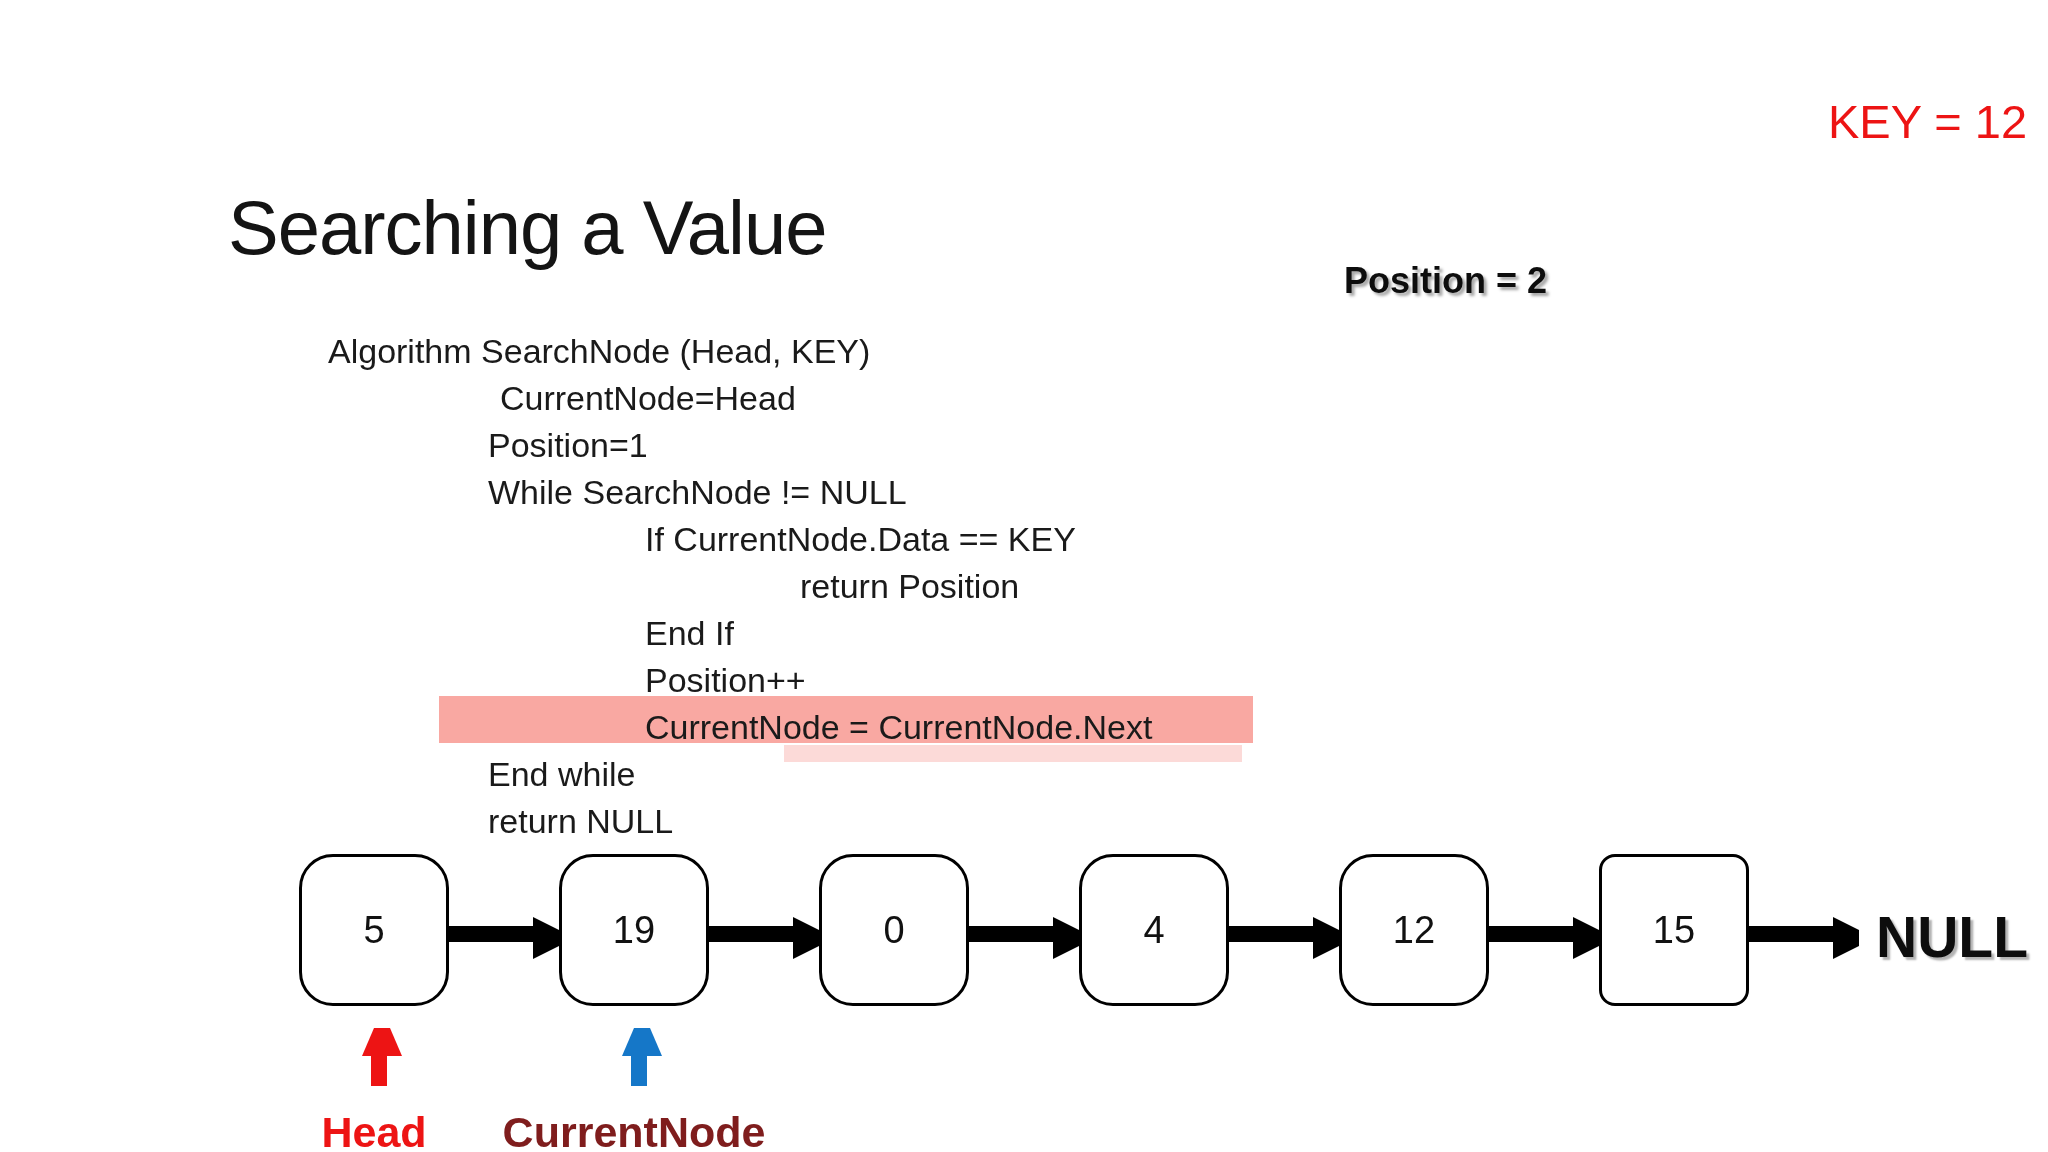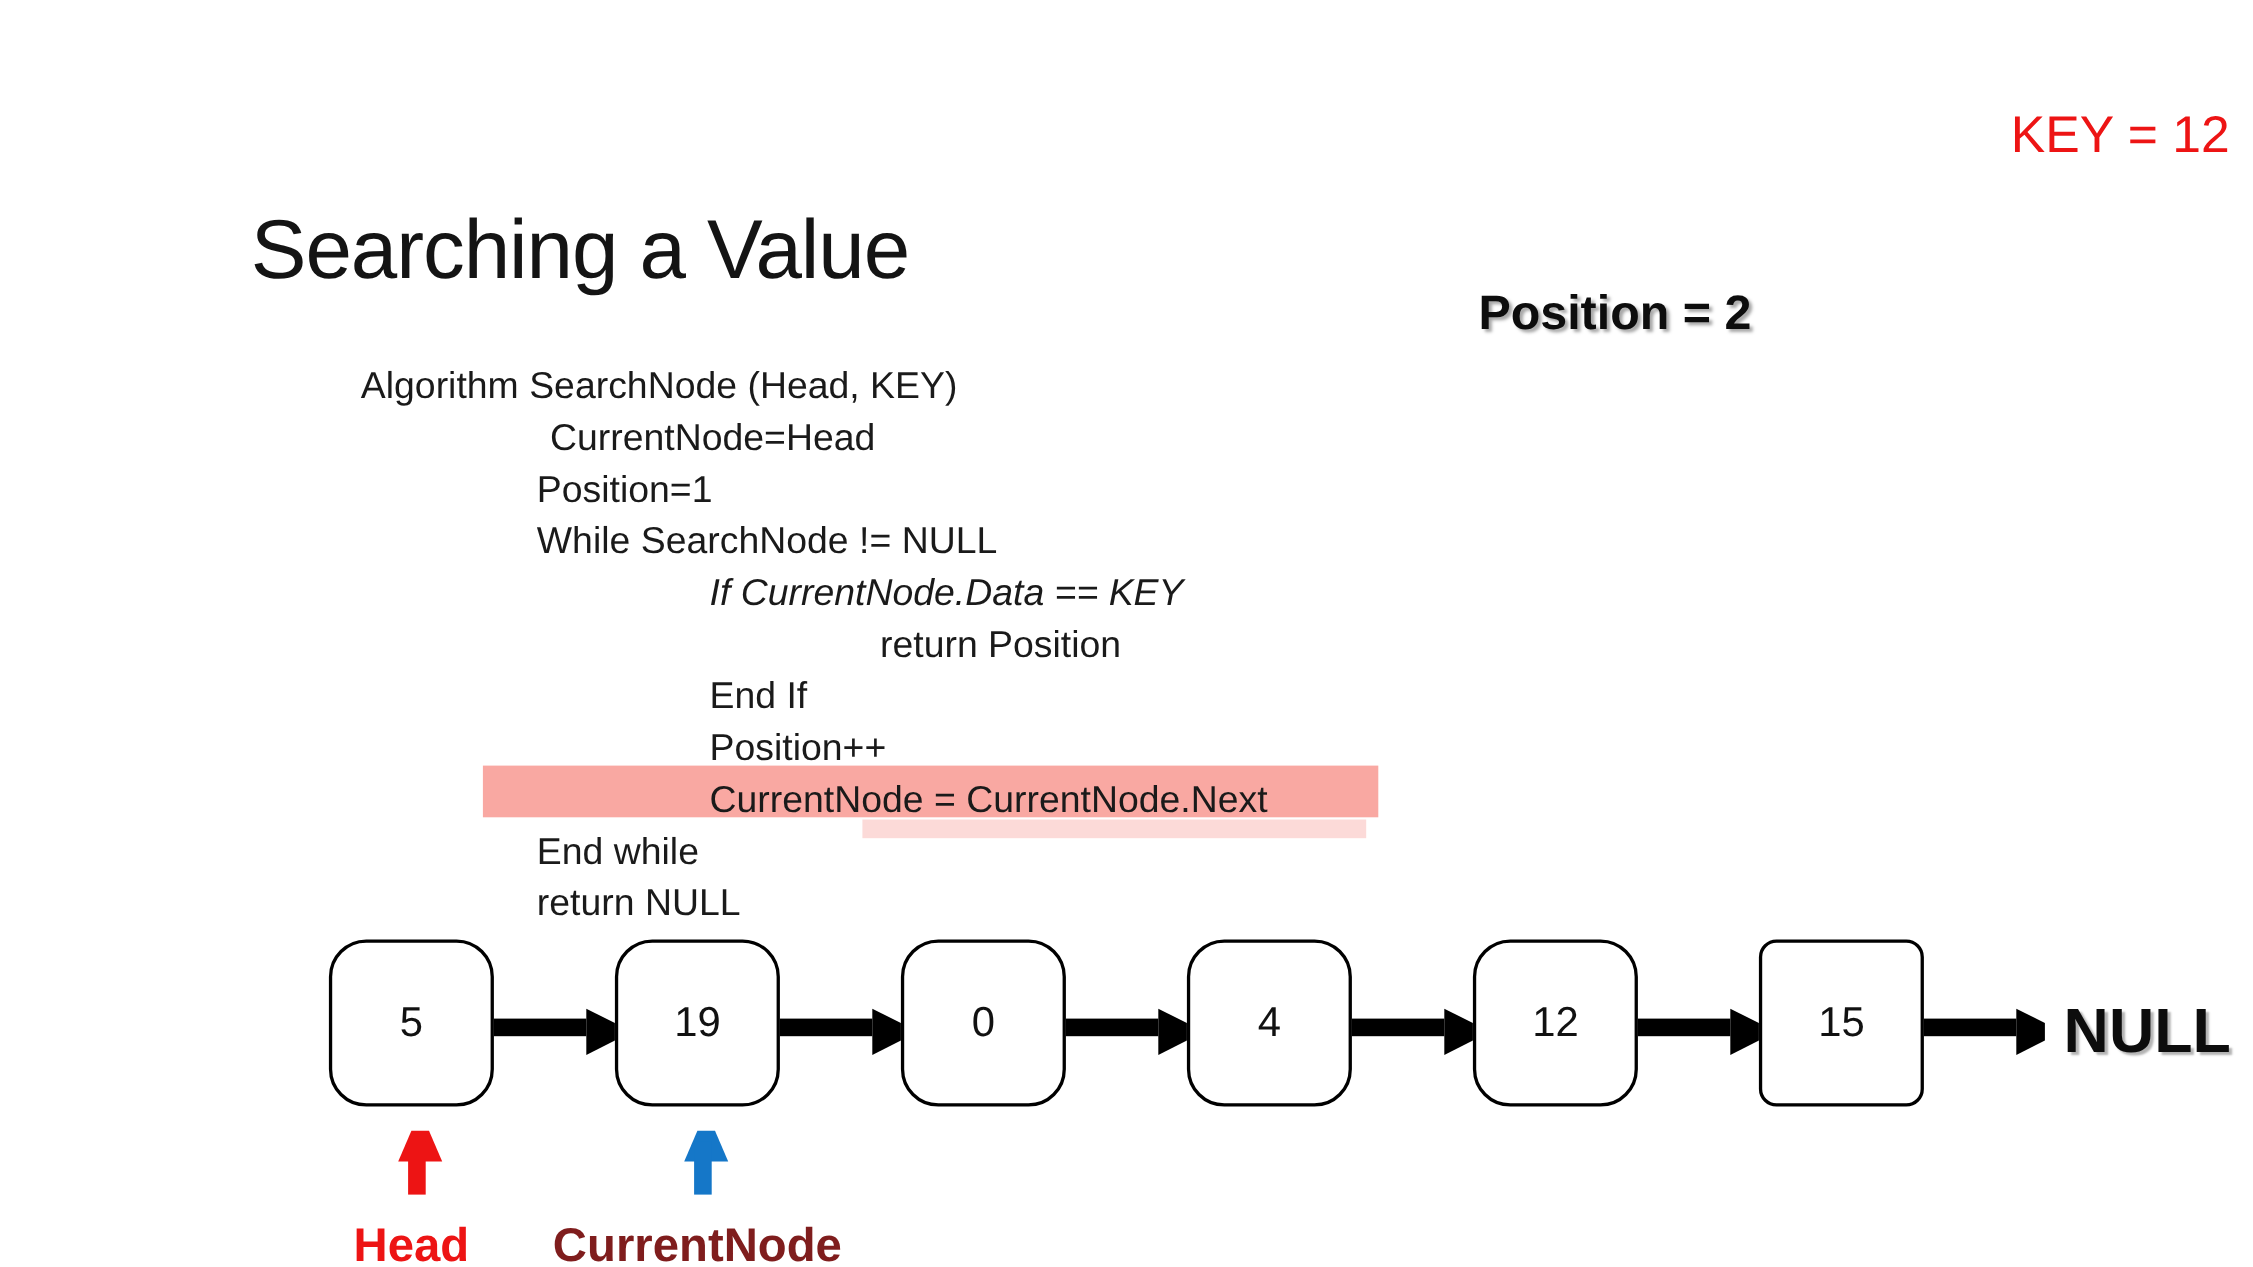--- a/index.html
+++ b/index.html
@@ -12,21 +12,21 @@
     position:absolute; left:1756px; top:22px; width:260px;
     font-size:47px; font-weight:400; white-space:nowrap;
   }
   .slide-title {
     position:absolute; left:156px; top:112px;
     font-size:76px; font-weight:300; letter-spacing:-1px; color:#141414;
     white-space:nowrap;
   }
   .position-label {
     position:absolute; left:1272px; top:188px;
-    font-size:44px; font-weight:600; color:#0d0d0d;
+    font-size:36px; font-weight:600; color:#0d0d0d;
     text-shadow:3px 3px 3px rgba(0,0,0,0.35);
     white-space:nowrap;
   }
   .code-block { position:absolute; left:0; top:0; width:2048px; height:800px; }
   .code-line {
     position:absolute; height:47px; line-height:47px;
     font-size:34px; color:#1a1a1a; white-space:pre; z-index:2;
   }
   .hl-strip { position:absolute; left:363px; top:620px; width:814px; height:47px; z-index:1; }
   .hl-residual { position:absolute; left:708px; top:669px; width:458px; height:17px; opacity:0.42; z-index:1; }
@@ -73,21 +73,21 @@
   <div class="position-label">Position = 2</div>
 
   <div class="code-block">
     <div class="hl-strip" style="background: rgb(249, 168, 162);"></div>
     <div class="hl-residual" style="background: rgb(249, 168, 162);"></div>
 
   <div class="code-line" style="left: 244px; top: 244px;">Algorithm SearchNode (Head, KEY)</div>
       <div class="code-line" style="left: 416px; top: 291px;">CurrentNode=Head</div>
       <div class="code-line" style="left: 404px; top: 338px;">Position=1</div>
       <div class="code-line" style="left: 404px; top: 385px;">While SearchNode != NULL</div>
-      <div class="code-line" style="left: 561px; top: 432px; font-style: italic;">If CurrentNode.Data == KEY</div>
+      <div class="code-line" style="left: 561px; top: 432px;">If CurrentNode.Data == KEY</div>
       <div class="code-line" style="left: 716px; top: 479px;">return Position</div>
       <div class="code-line" style="left: 561px; top: 526px;">End If</div>
       <div class="code-line" style="left: 561px; top: 573px;">Position++</div>
       <div class="code-line" style="left: 561px; top: 620px;">CurrentNode = CurrentNode.Next</div>
       <div class="code-line" style="left: 404px; top: 667px;">End while</div>
       <div class="code-line" style="left: 404px; top: 714px;">return NULL</div>
     </div>
 
   <div id="list-layer">
 

